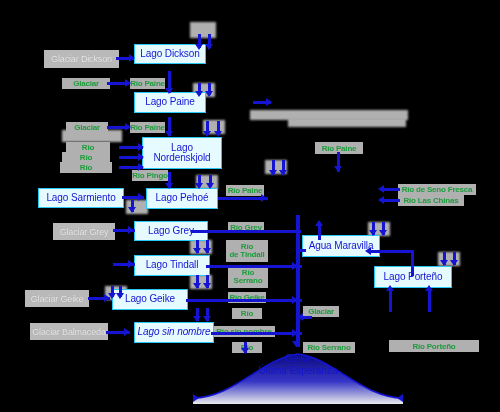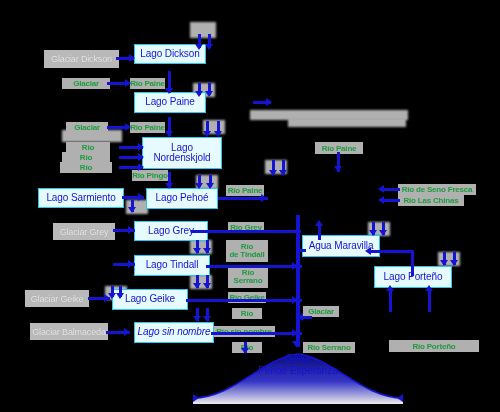--- a/index.html
+++ b/index.html
@@ -275,16 +275,16 @@
         <stop offset="100%" stop-color="#ffffff"></stop>
       </linearGradient>
     </defs>
     <path d="M0,50 C40,50 70,10 105,6 C140,10 170,50 210,50 L210,56 L0,56 Z" fill="url(#senoGrad)" opacity="0.92"></path>
     <path d="M0,50 C40,50 70,10 105,6 C140,10 170,50 210,50" fill="none" stroke="#1414d2" stroke-width="1.6"></path>
     <polygon points="6,50 0,46 0,54" fill="#1414d2"></polygon>
     <polygon points="204,50 210,46 210,54" fill="#1414d2"></polygon>
   </svg>
   <div id="seno-label">
     <div>Geike</div>
-    <div>Pehoé Esperanza</div>
+    <div>Última Esperanza</div>
   </div>
 
 </div>
 
 </body></html>

